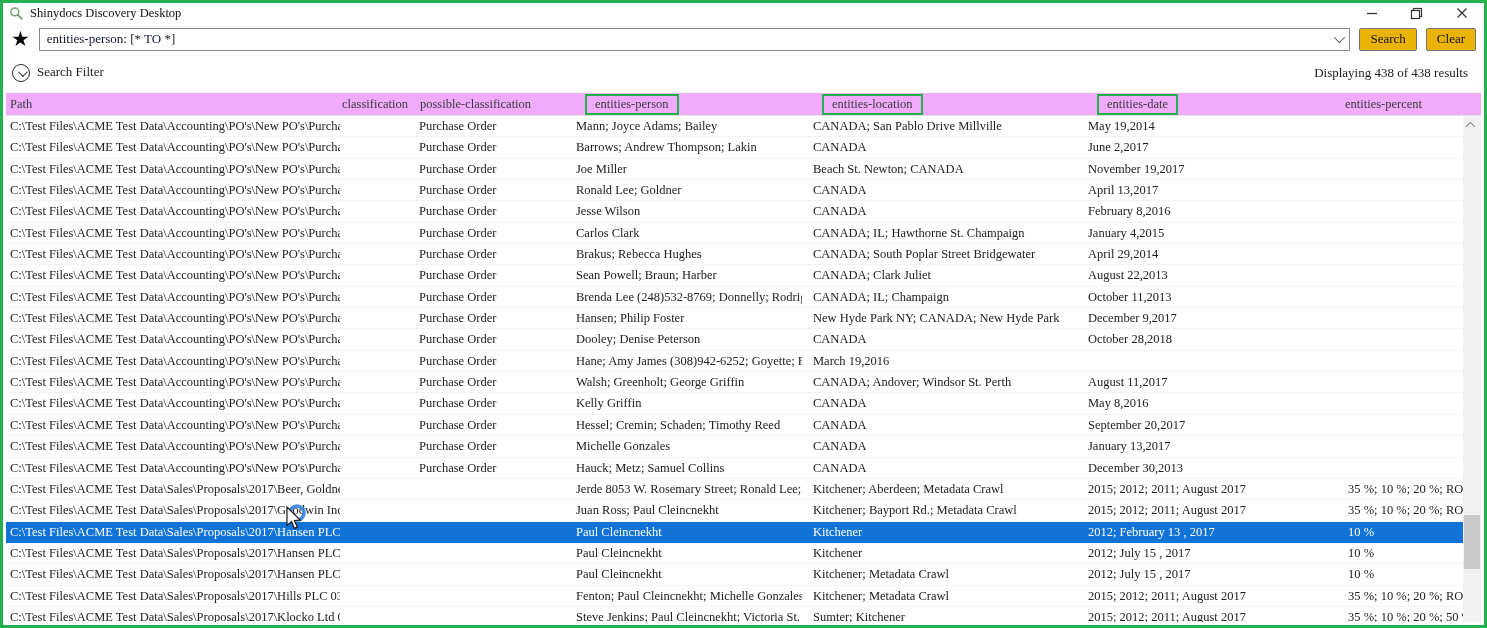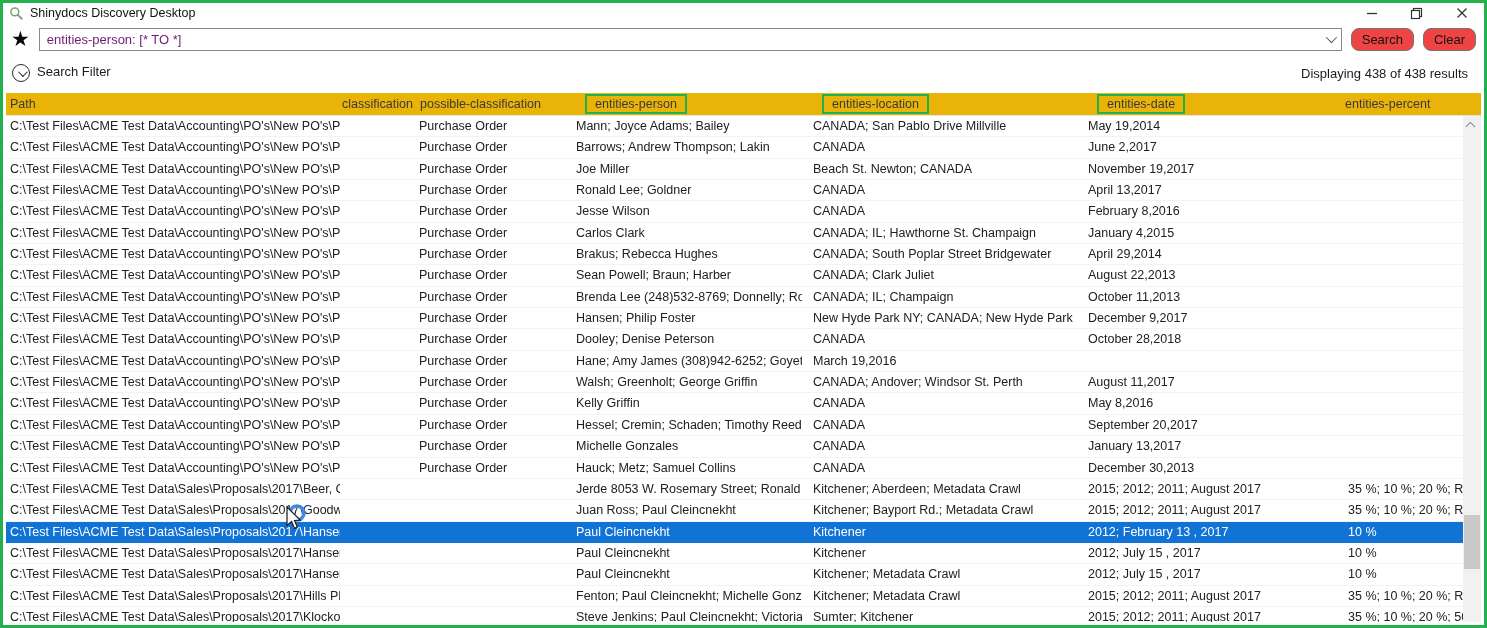--- a/index.html
+++ b/index.html
@@ -1,53 +1,53 @@
 <!DOCTYPE html>
 <html><head>
 <meta charset="utf-8">
 <style>
   * { margin:0; padding:0; box-sizing:border-box; }
   html,body { width:1487px; height:628px; overflow:hidden; background:#fff;
               font-family:"Liberation Sans","DejaVu Sans",sans-serif; }
   #app {
     position:relative; width:1487px; height:628px;
-    border:3px solid #22b14c; background:#fff; overflow:hidden;
+    border:3px solid #22b14c; background:#fff; overflow:hidden;font-family:Liberation Serif, serif;
   }
   
   .titlebar { display:flex; align-items:center; height:20px; padding-left:6px; }
   .app-icon { width:15px; height:15px; margin-right:6px; flex:0 0 auto; }
   .title-text { font-size:12.5px; color:#111; }
   .win-controls { margin-left:auto; display:flex; }
   .win-btn { width:45px; height:19px; display:flex; align-items:center; justify-content:center; }
   .win-btn svg { display:block; }
   
   .search-row { display:flex; align-items:center; margin-top:4px; padding:0 8px; gap:9px; height:24px; }
   .star { font-size:21px; line-height:20px; color:#0b0b0b; flex:0 0 auto; cursor:default; }
   .combo { position:relative; flex:1 1 auto; height:23px; border:1px solid #8a8a8a; background:#fff;
            display:flex; align-items:center; }
-  .combo-text { font-size:13px; color:#701a75; padding-left:7px; white-space:nowrap; overflow:hidden; flex:1; }
+  .combo-text { font-size:13px; color:#0f172a; padding-left:7px; white-space:nowrap; overflow:hidden; flex:1; }
   .combo-arrow { width:22px; height:100%; display:flex; align-items:center; justify-content:center; }
   .chev { width:8px; height:8px; border-right:1.4px solid #555; border-bottom:1.4px solid #555;
           transform:rotate(45deg) translateY(-2px); }
-  .btn { height:23px; padding:0 10px; font-size:13px; color:#111; background:#ef4444;
-         border:1px solid #767676; border-radius:8px; display:flex; align-items:center; justify-content:center; }
+  .btn { height:23px; padding:0 10px; font-size:13px; color:#111; background:#eab308;
+         border:1px solid #767676; border-radius:2px; display:flex; align-items:center; justify-content:center; }
   
   .filter-row { display:flex; align-items:center; margin-top:9px; padding:0 9px; height:26px; }
   .filter-toggle { display:flex; gap:7px; }
   .circle-chev { width:18px; height:18px; border:1.6px solid #2b2b2b; border-radius:50%;
                  display:flex; align-items:center; justify-content:center; }
   .circle-chev .chev2 { width:7px; height:7px; border-right:1.7px solid #2b2b2b; border-bottom:1.7px solid #2b2b2b;
                  transform:rotate(45deg) translateY(-2px); }
   .filter-label { font-size:13px; color:#1c1c1c; }
   .results { margin-left:auto; font-size:13px; color:#1c1c1c; padding-right:7px; }
   
   :root { --cols: 334px 75px 150px 237px 275px 262px 1fr; }
   .table { position:absolute; left:3px; right:3px; top:90px; bottom:3px; }
   .thead { display:grid; grid-template-columns:var(--cols); height:23px; align-items:center;
-           background:#eab308; border-bottom:1px solid #e3e3e3; font-size:12.5px; color:#3a3a3a; }
+           background:#f0abfc; border-bottom:1px solid #e3e3e3; font-size:12.5px; color:#3a3a3a; }
   .th { white-space:nowrap; overflow:hidden; }
   .th-path span{ padding-left:4px; }
   .th-class span{ padding-left:2px; }
   .th-possible span{ padding-left:5px;text-align:center; }
   .th-percent span{ padding-left:6px; }
   .hl { display:inline-block; border:2px solid #22b14c; padding:1px 8px; margin-left:20px; }
   .tbody { position:absolute; left:0; right:18px; top:23px; bottom:0; overflow:hidden; }
   .tr { display:grid; grid-template-columns:var(--cols); height:21.35px; line-height:20.5px;
         border-bottom:1px solid #f3f3f3; background:#fff; }
   .td { font-size:12.5px; color:#212121; white-space:nowrap; overflow:hidden; }

